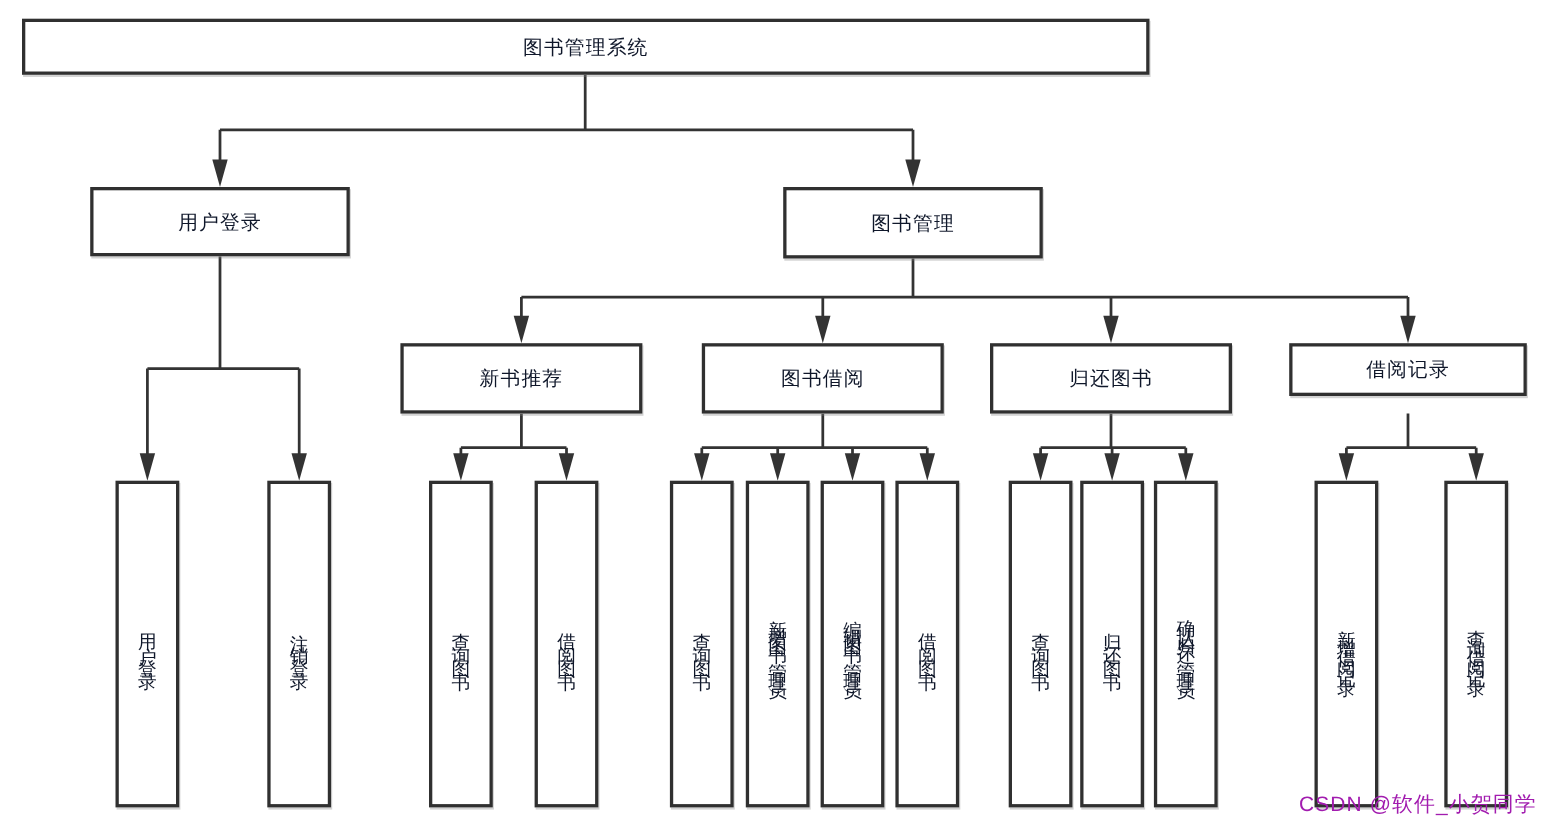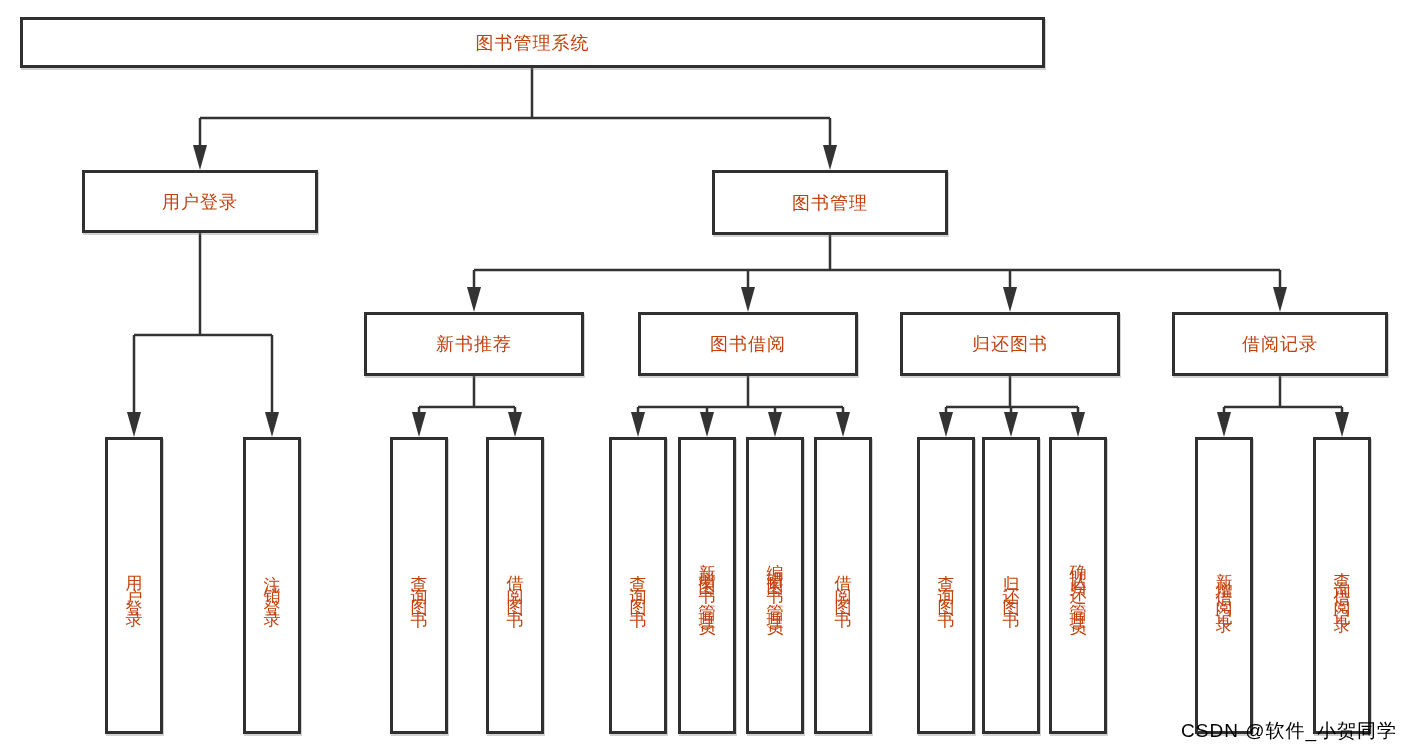--- a/index.html
+++ b/index.html
@@ -24,21 +24,21 @@
     z-index: 1;
   }
   .node {
     position: absolute;
     box-sizing: border-box;
     border: 3px solid #303030;
     background: #ffffff;
     display: flex;
     align-items: center;
     justify-content: center;
-    color: #c2410c;
+    color: #0f172a;
     z-index: 2;
     box-shadow: 1px 2px 0 rgba(130,130,130,0.35);
   }
   .hbox {
     font-size: 18px;
     letter-spacing: 1px;
     white-space: nowrap;
   }
   .root-box {
     font-size: 18px;
@@ -51,21 +51,21 @@
     line-height: 1;
     width: 58px;
     top: 437px;
     height: 297px;
   }
   .watermark {
     position: absolute;
     right: 8px;
     bottom: 3px;
     font-size: 19px;
-    color: #000000;
+    color: #a21caf;
     letter-spacing: 1px;
     z-index: 3;
     white-space: nowrap;
   }
 </style>
 </head>
 <body>
 
 <div class="stage">
 
@@ -110,21 +110,21 @@
   </svg>
 
   <div class="node hbox root-box" style="left:20px; top:17px; width:1025px; height:51px;">图书管理系统</div>
 
   <div class="node hbox" style="left:82px; top:170px; width:236px; height:63px;">用户登录</div>
   <div class="node hbox" style="left:712px; top:170px; width:236px; height:65px;">图书管理</div>
 
   <div class="node hbox" style="left:364px; top:312px; width:220px; height:64px;">新书推荐</div>
   <div class="node hbox" style="left:638px; top:312px; width:220px; height:64px;">图书借阅</div>
   <div class="node hbox" style="left:900px; top:312px; width:220px; height:64px;">归还图书</div>
-  <div class="node hbox" style="left:1172px; top:312px; width:216px; height:64px;">借阅记录</div>
+  <div class="node hbox" style="left:1172px; top:312px; width:216px; height:48px;">借阅记录</div>
 
   <div class="node vbox" style="left:105px;">用户登录</div>
   <div class="node vbox" style="left:243px;">注销登录</div>
 
   <div class="node vbox" style="left:390px;">查询图书</div>
   <div class="node vbox" style="left:486px;">借阅图书</div>
 
   <div class="node vbox" style="left:609px;">查询图书</div>
   <div class="node vbox" style="left:678px; letter-spacing:8px;">新增图书（管理员）</div>
   <div class="node vbox" style="left:746px; letter-spacing:8px;">编辑图书（管理员）</div>

